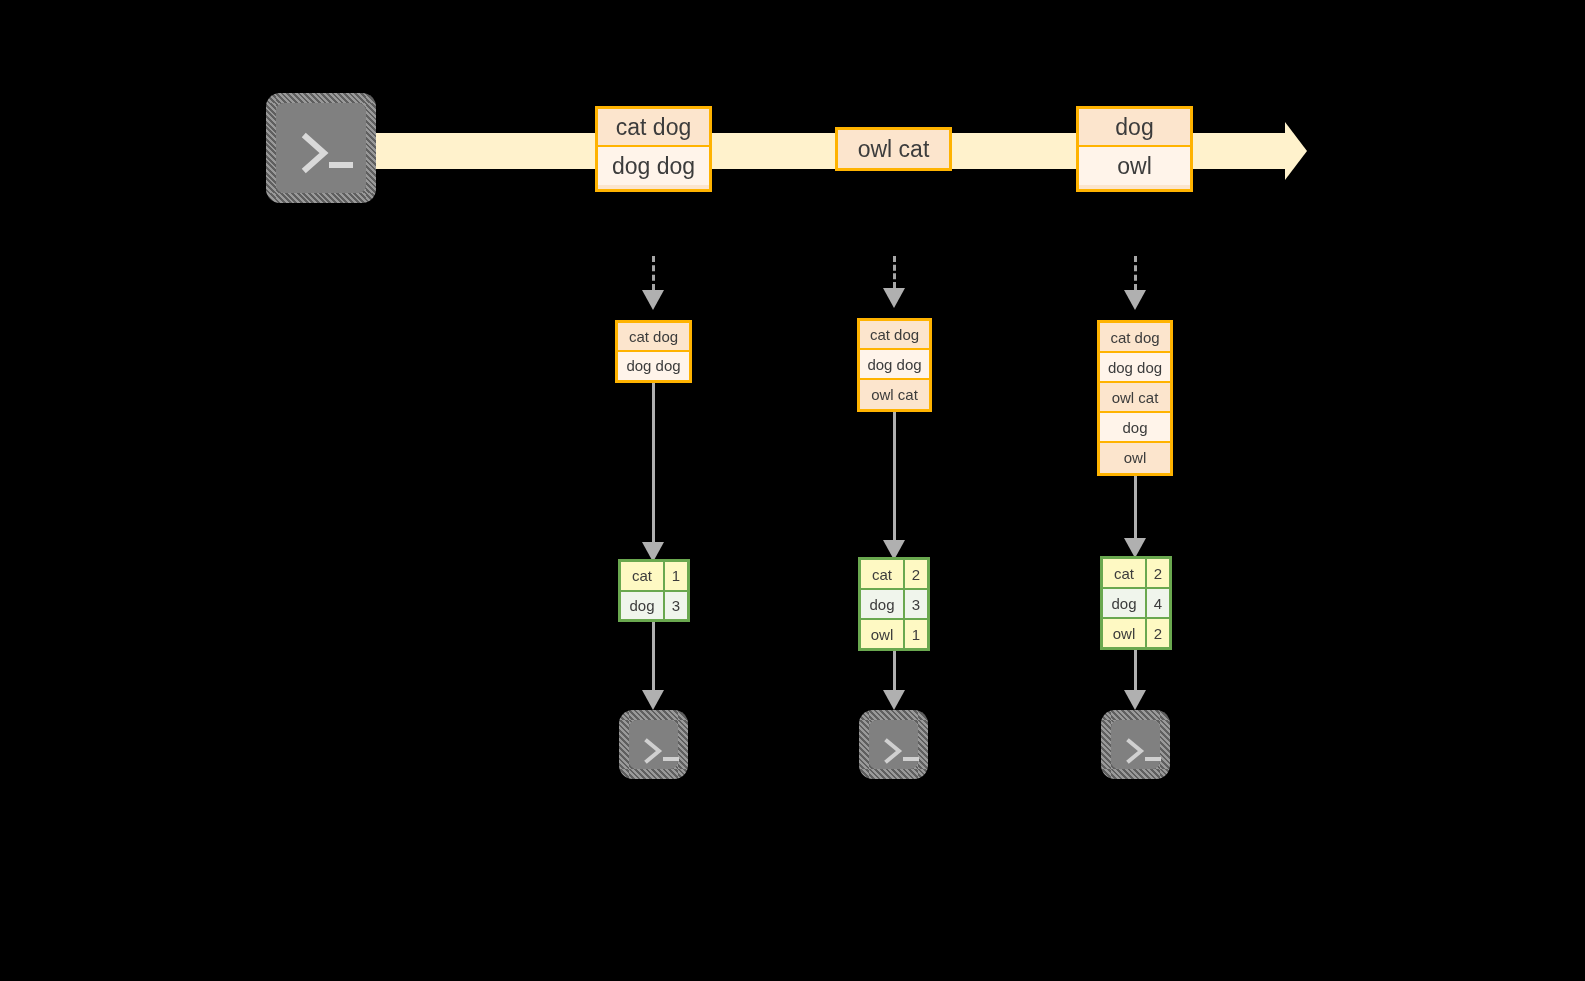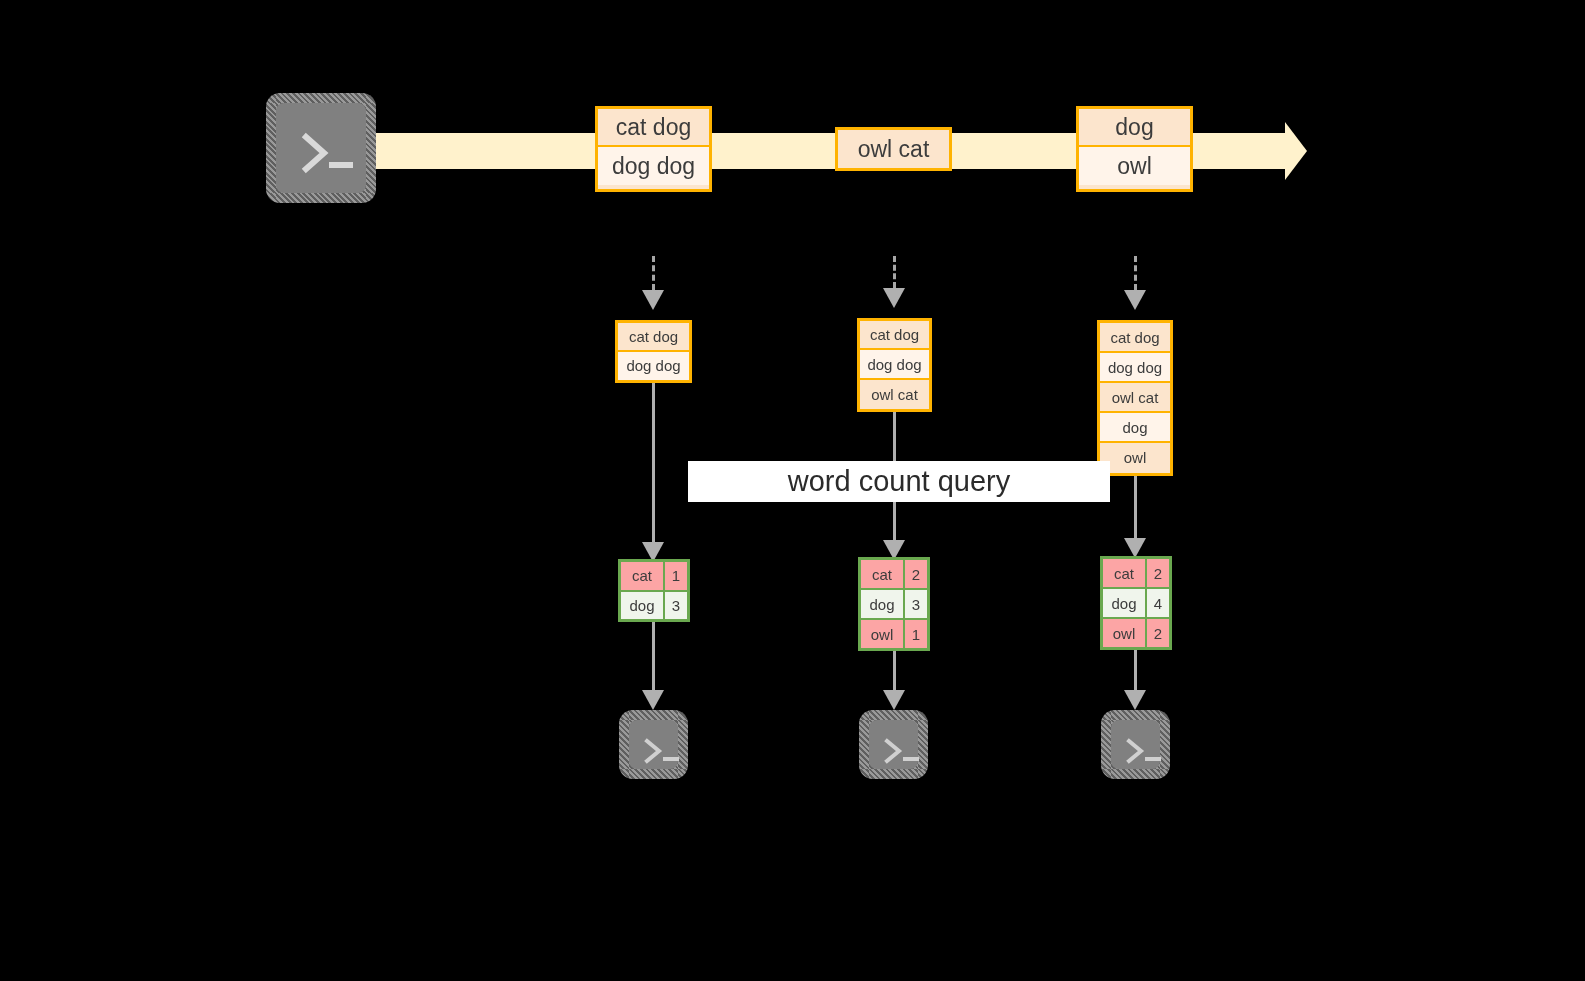--- a/index.html
+++ b/index.html
@@ -85,21 +85,21 @@
     display: flex;
     flex-direction: column;
     background: #E8EFE3;
   }
   .grow {
     display: flex;
     height: 30.5px;
     border-bottom: 2px solid #6AA84F;
   }
   .grow:last-child { border-bottom: none; }
-  .grow.shade-dark .gcell  { background: #fca5a5; }
+  .grow.shade-dark .gcell  { background: #fef9c3; }
   .grow.shade-light .gcell { background: #F0F5EC; }
   .gcell {
     box-sizing: border-box;
     display: flex;
     align-items: center;
     justify-content: center;
     font-size: 15px;
     color: #3c3c3c;
   }
   .gcell.word  { border-right: 2px solid #6AA84F; }
@@ -271,17 +271,14 @@
   <div class="arrowhead-down" style="left:1124px; top:690px;"></div>
 
   <div class="terminal" style="left:1101px; top:710px; width:69px; height:69px;">
     <div class="inner"></div>
     <svg viewBox="0 0 69 69" width="69" height="69">
       <path d="M18 21 L30 31 L18 41" fill="none" stroke="#d0d0d0" stroke-width="4" stroke-linecap="square"></path>
       <path d="M36 39 L48 39" fill="none" stroke="#d0d0d0" stroke-width="4" stroke-linecap="square"></path>
     </svg>
   </div>
 
-  <div class="query-band" style="left:688px; top:461px; width:422px; height:41px;">
-    <span>word count query</span>
-  </div>
 
 </div>
 
 </body></html>

